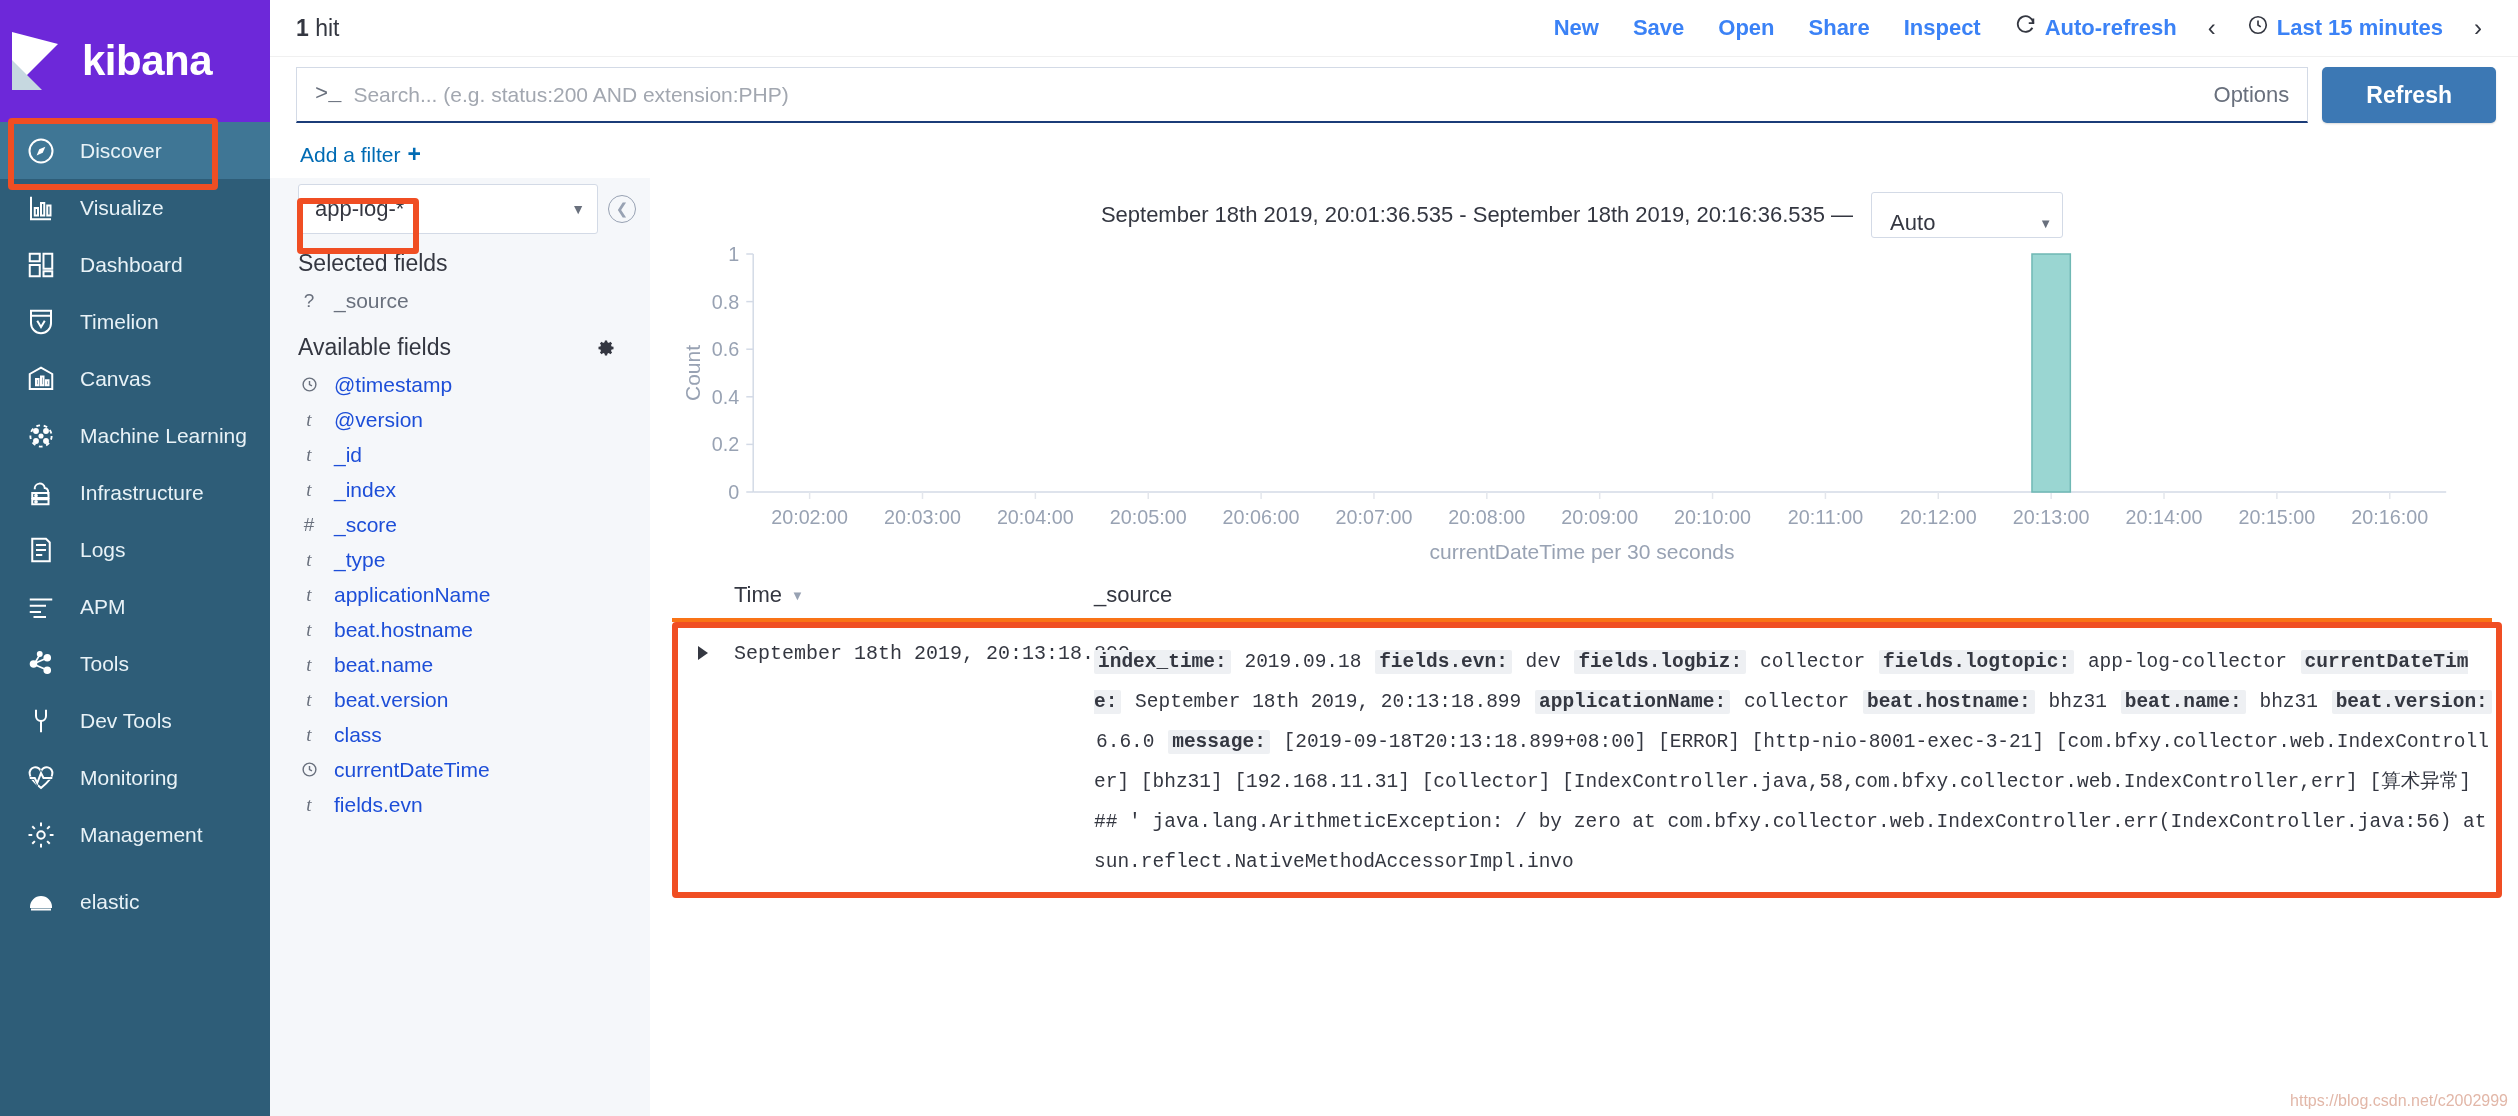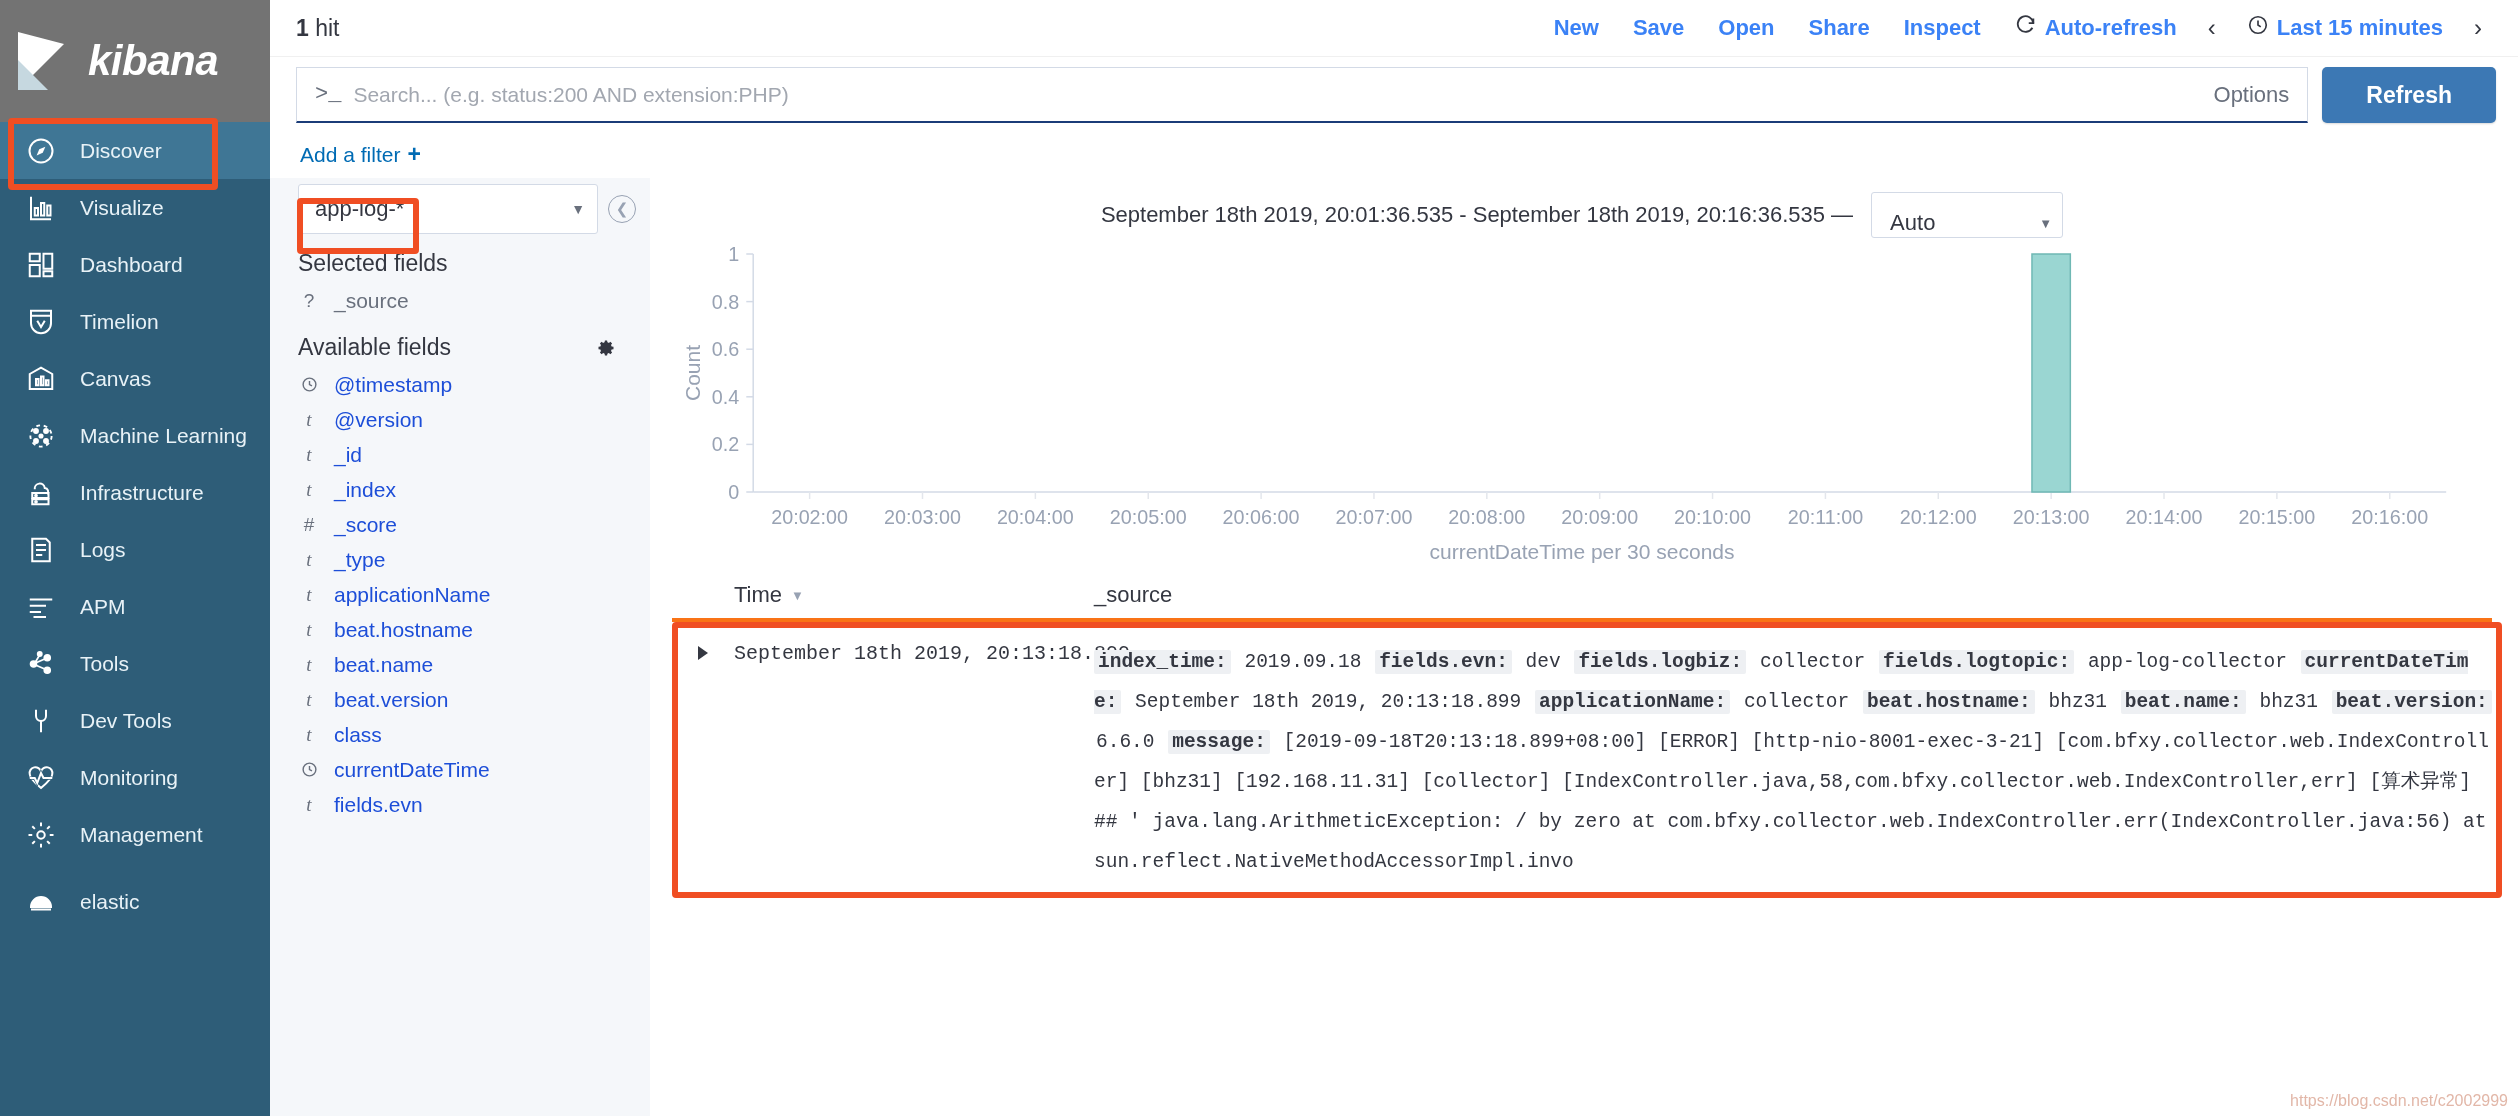--- a/index.html
+++ b/index.html
@@ -17,23 +17,22 @@
   .sidebar {
     width: 270px; flex: 0 0 270px;
     background: #2e5d78;
     color: #ffffff;
     position: relative;
     overflow: hidden;
   }
   .brand {
     height: 122px;
     display: flex; align-items: center;
-    padding-left: 14px; gap: 16px;
-    background: #737373;
-    font-style: italic;
+    padding-left: 8px; gap: 16px;
+    background: #6d28d9;
   }
   .brand-mark { width: 58px; height: 62px; flex: 0 0 58px; }
   .brand-text { font-size: 42px; font-weight: 700; letter-spacing: -0.5px; color: #fff; }
 
   .nav-item {
     height: 57px;
     display: flex; align-items: center;
     padding-left: 24px; gap: 22px;
     color: #e8f2f7;
     font-size: 21px;

